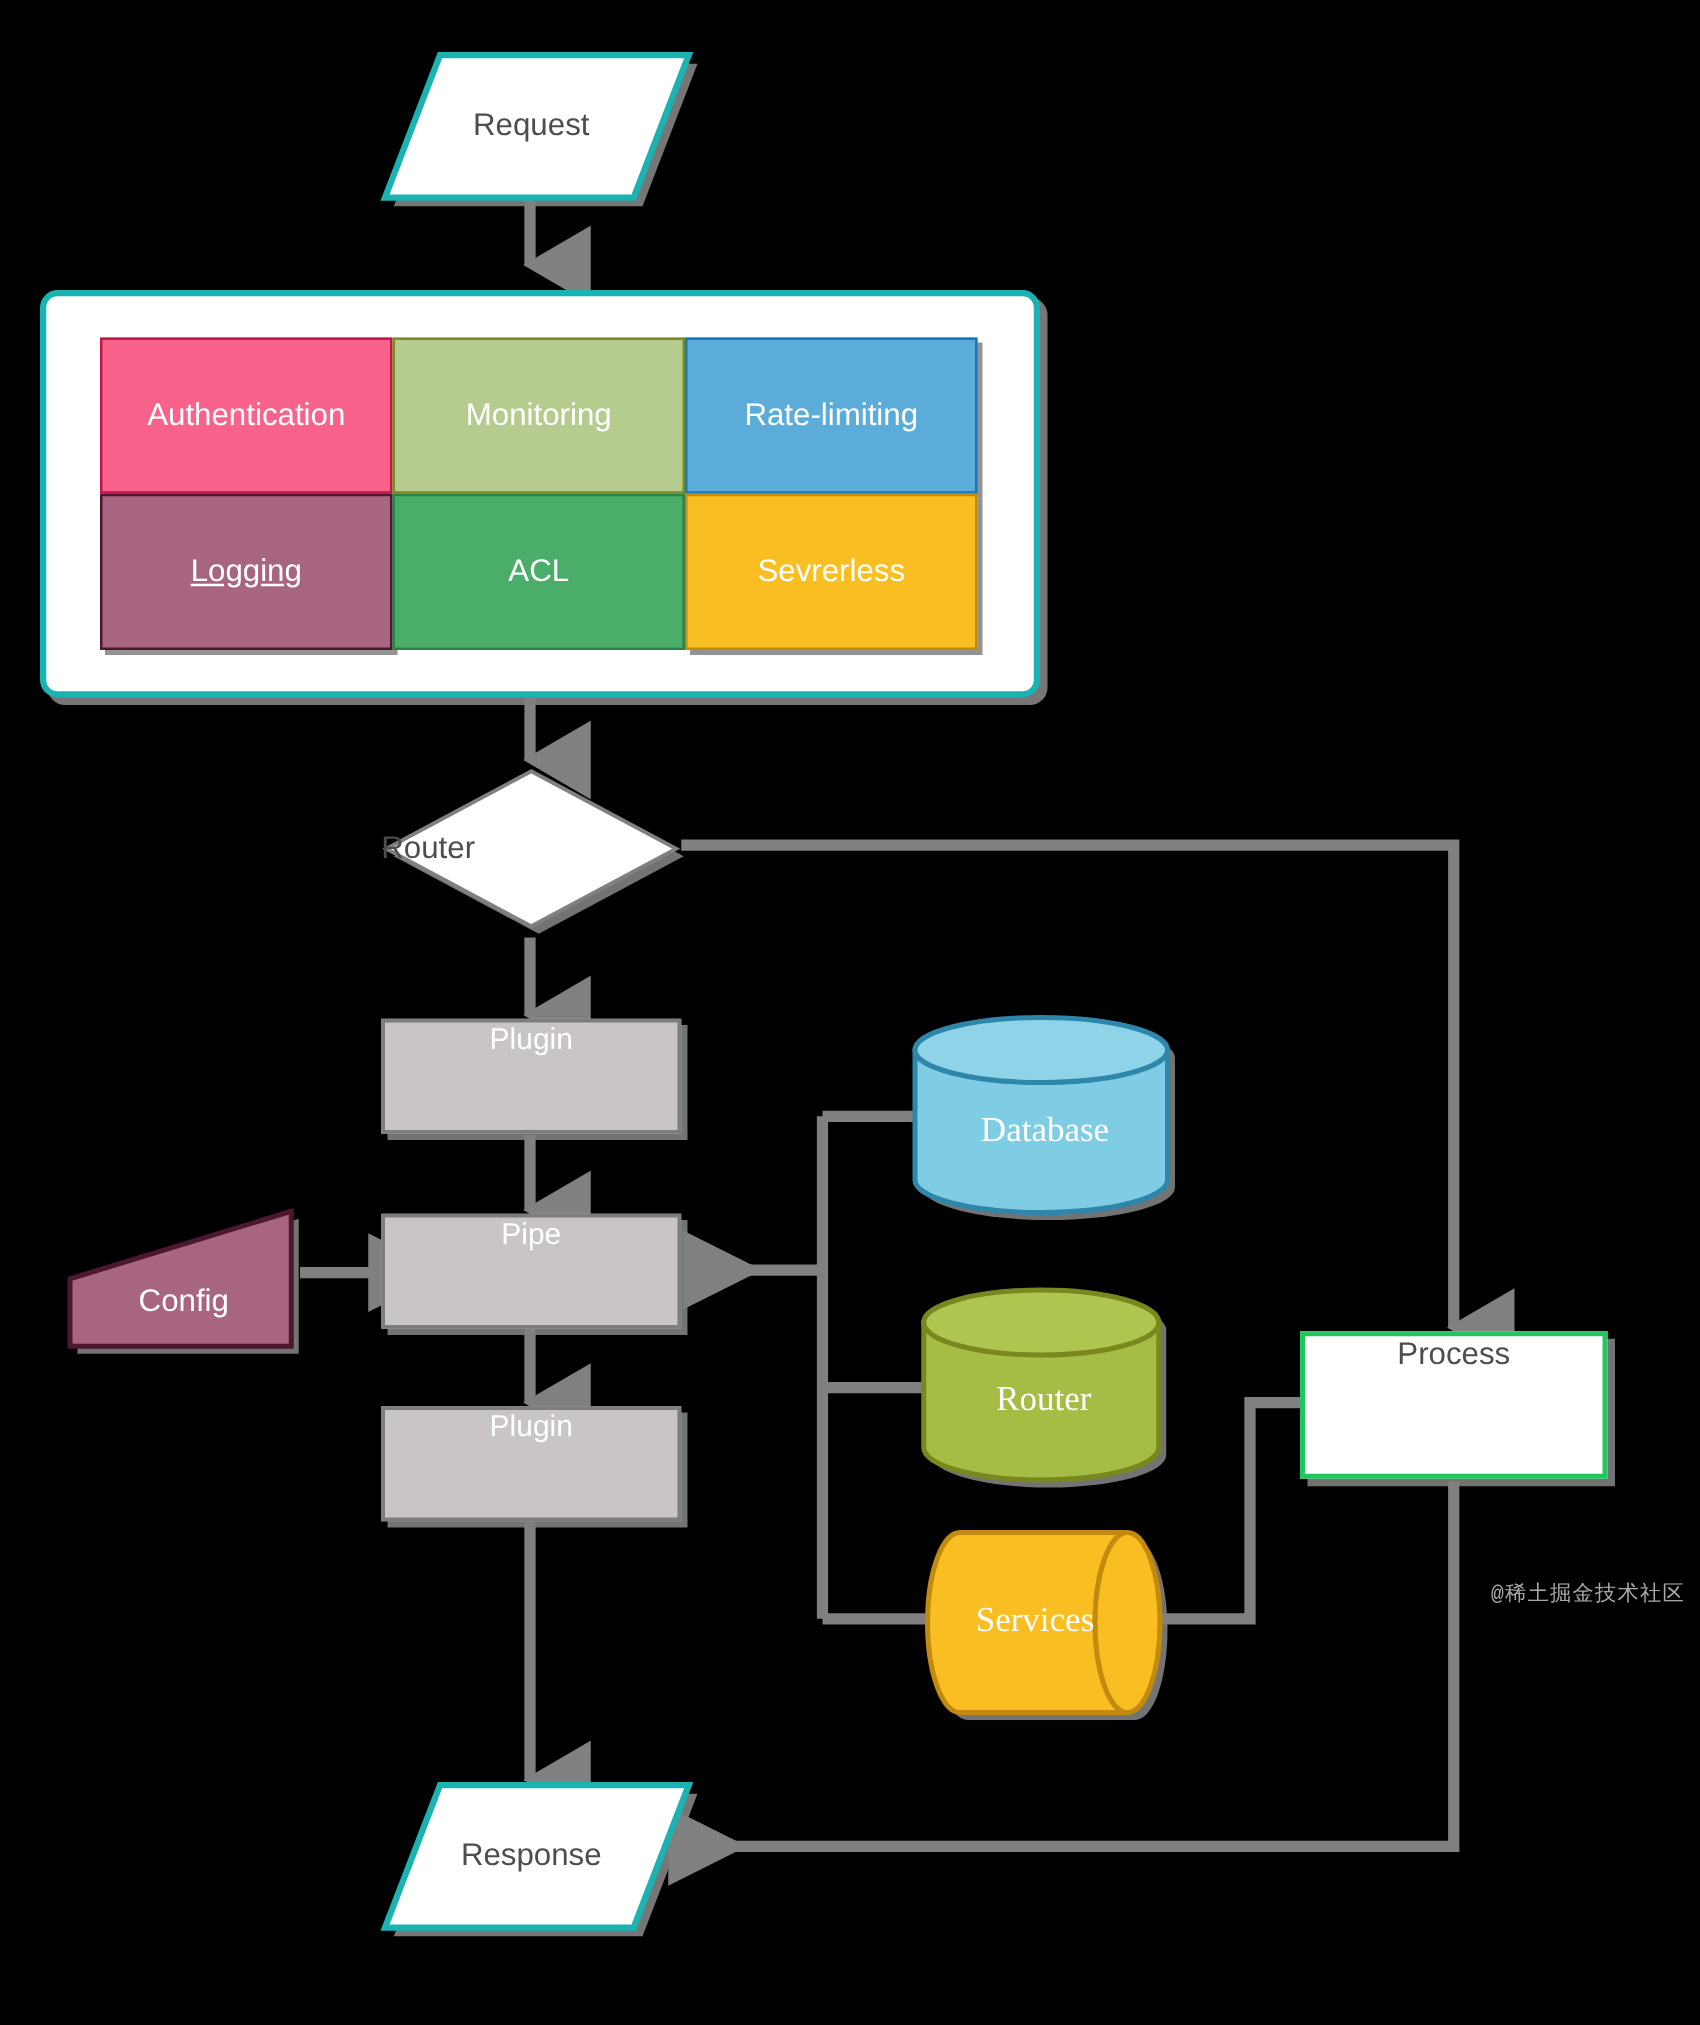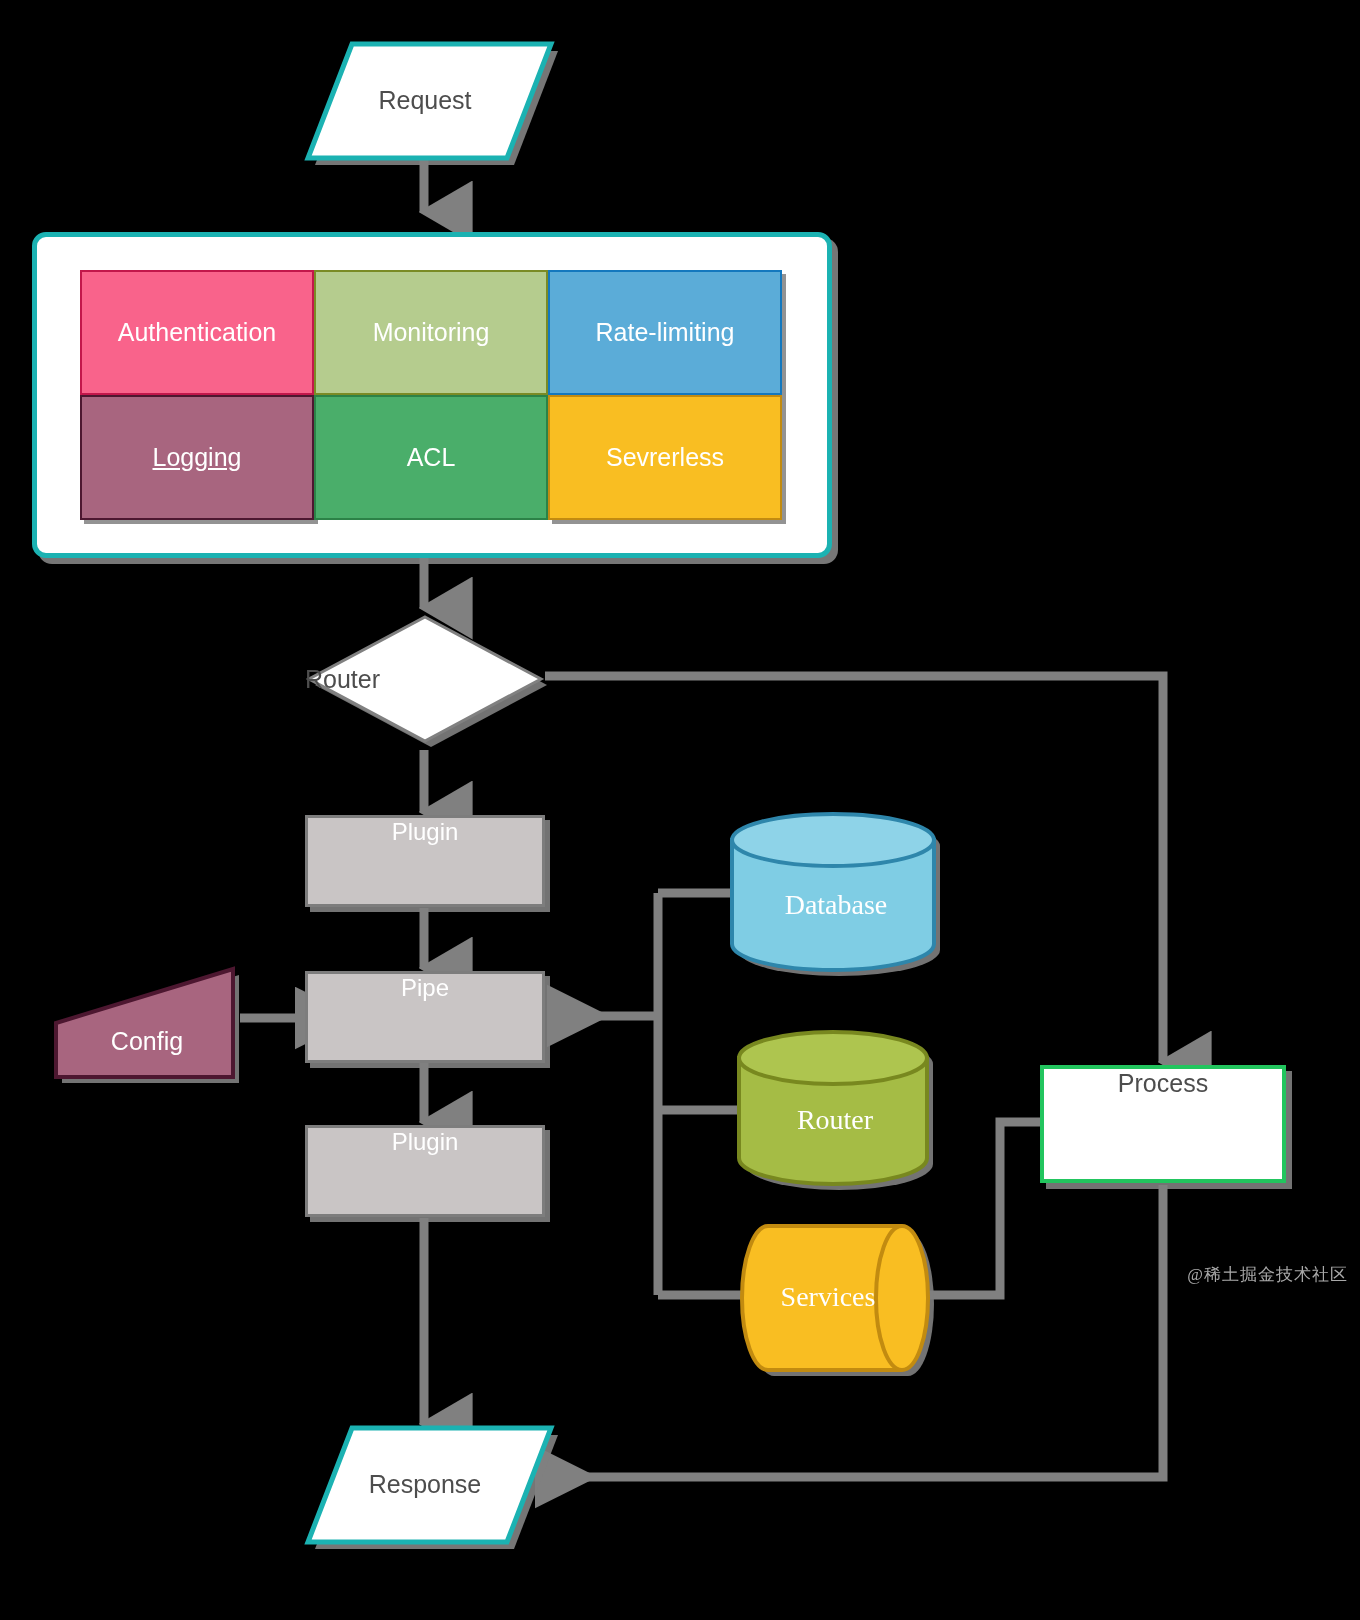--- a/index.html
+++ b/index.html
@@ -41,21 +41,21 @@
   #config .lbl{position:absolute;width:100%;top:64%;transform:translateY(-50%);
       text-align:center;color:#fff;font-size:25px;}
 
   
   .cyl{position:absolute;}
   .cyl .lbl{position:absolute;width:100%;top:50%;transform:translateY(-50%);
       text-align:center;color:#fff;font-size:28px;font-family:Liberation Serif, serif;}
 
   
   #watermark{position:absolute;right:12px;bottom:14px;color:#d8d8d8;opacity:.78;
-      font-size:17px;letter-spacing:1px;font-family:Liberation Serif, serif;}
+      font-size:17px;letter-spacing:1px;font-family:Liberation Mono, monospace;}
 </style>
 </head>
 <body>
 
 <div id="stage">
 
   <svg id="wires" viewBox="0 0 1360 1620" xmlns="http://www.w3.org/2000/svg">
     <defs>
       <marker id="ar-d" markerWidth="7" markerHeight="6" refX="3.5" refY="5.4" orient="auto">
         <path d="M0,0 L7,0 L3.5,6 Z" fill="#808080"></path>

